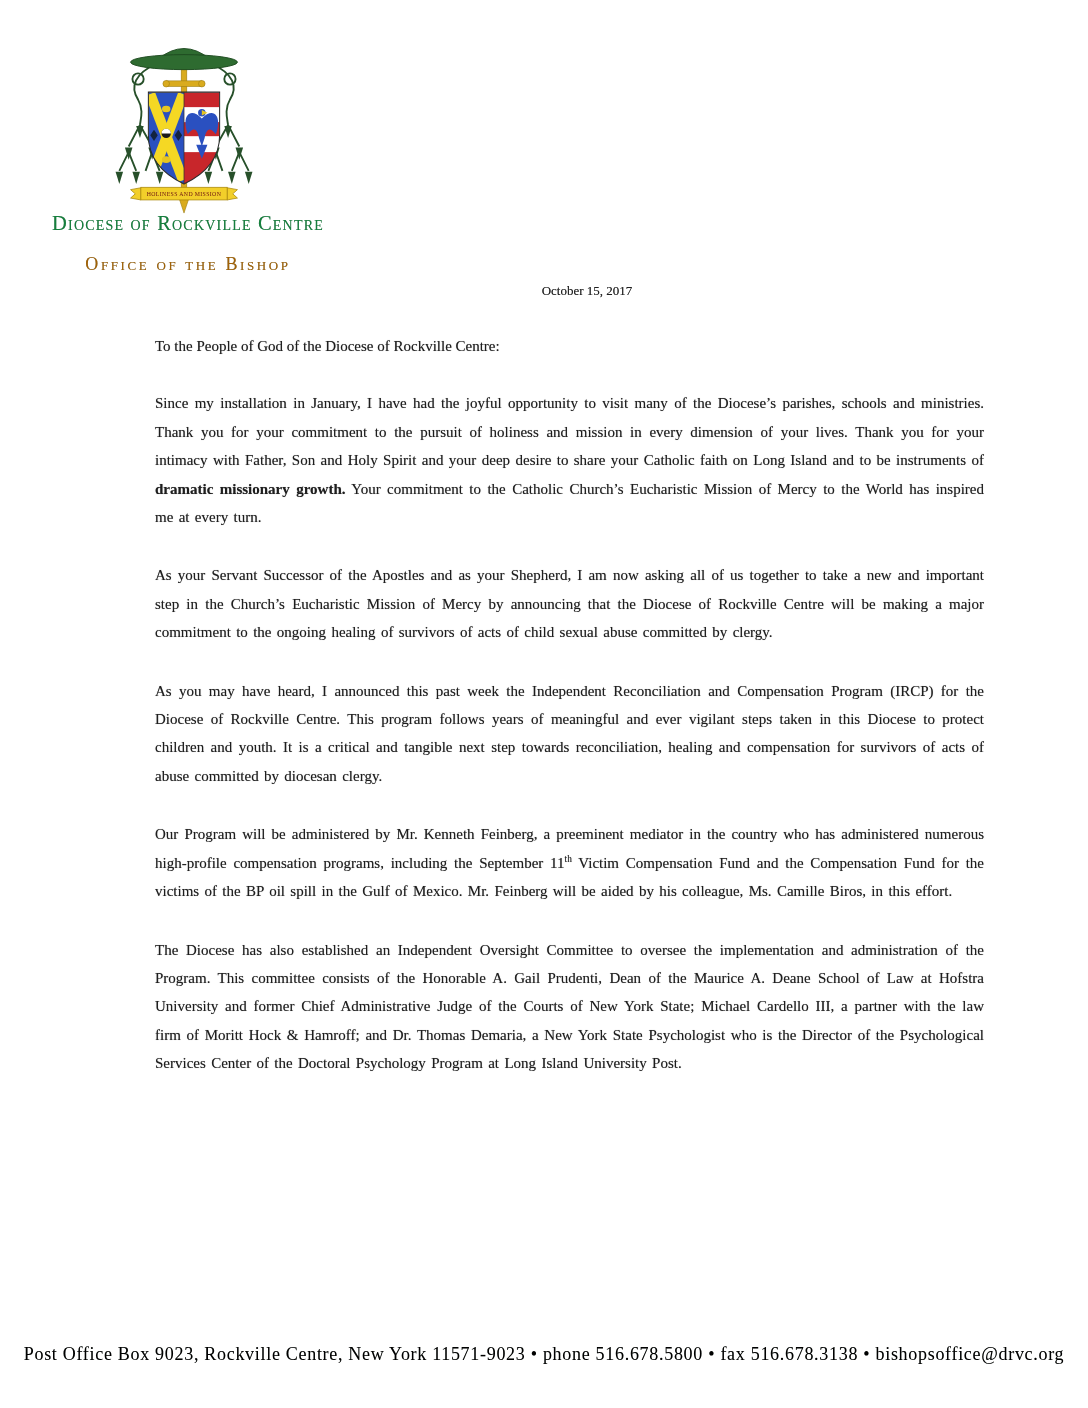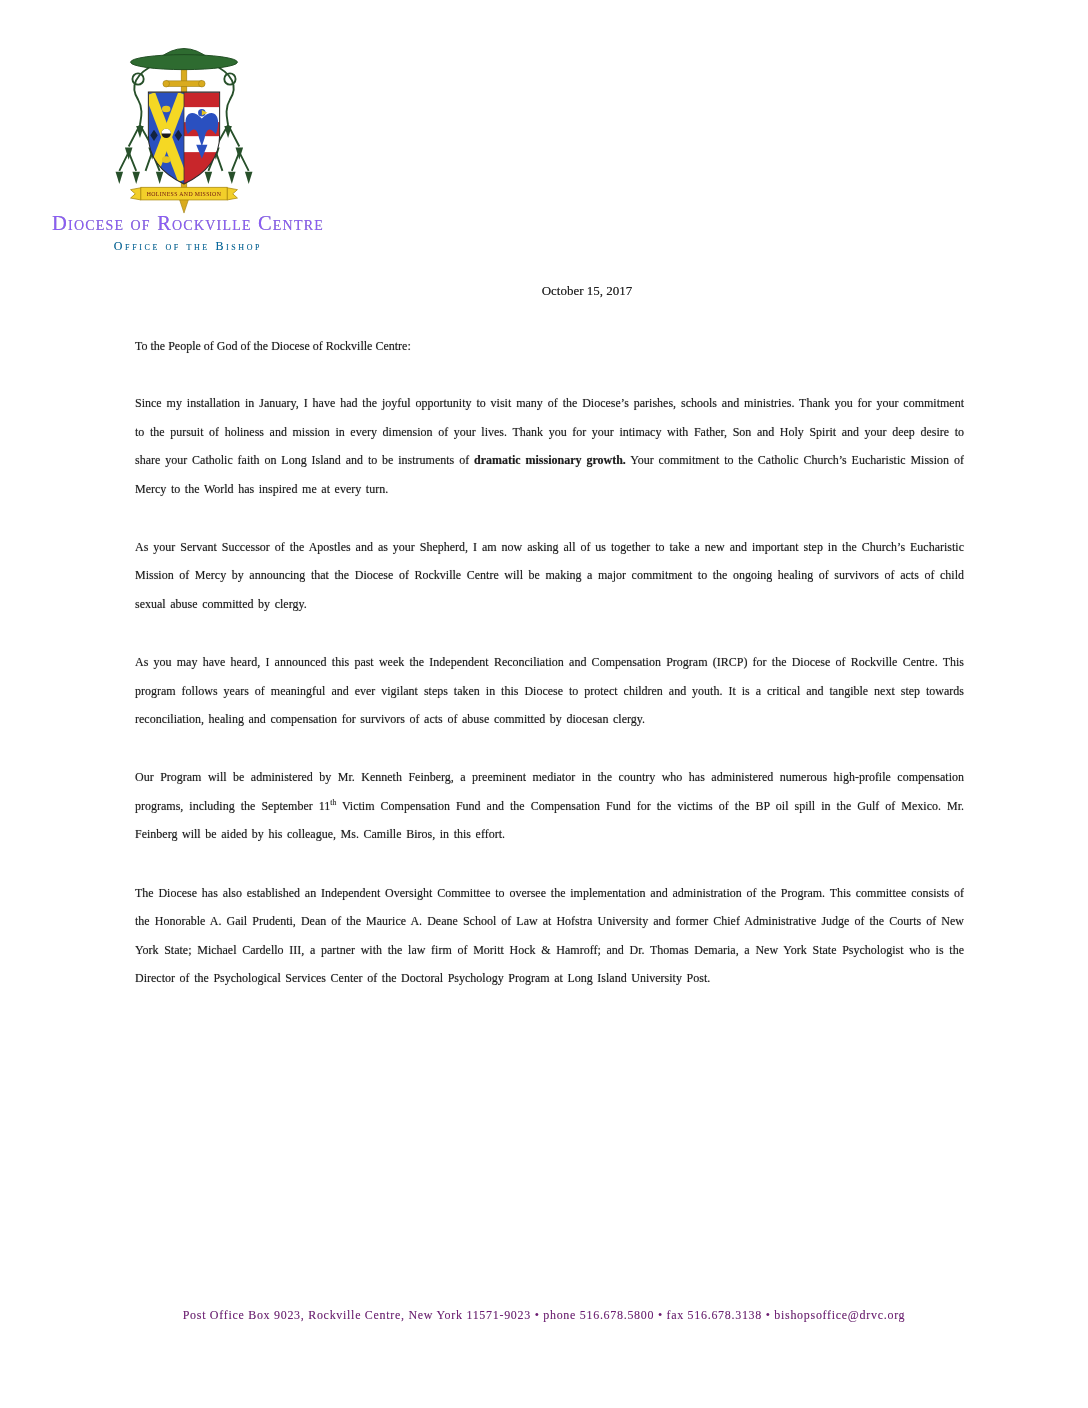--- a/index.html
+++ b/index.html
@@ -12,52 +12,52 @@
     font-family:"Liberation Serif","DejaVu Serif",serif;
     color:#1e1e1e;
     overflow:hidden;
   }
   
   .crest { position:absolute; left:98px; top:34px; width:172px; height:180px; }
   .org-block { position:absolute; left:26px; top:212px; width:324px; text-align:center; }
   .org-name {
     font-variant:small-caps;
     font-size:20.5px; letter-spacing:1.2px;
-    color:#8b5cf6;
+    color:#15803d;
     text-shadow:0 0 0.6px rgba(69,86,78,.55);
     white-space:nowrap;
   }
   .org-office {
-    margin-top:4px;
+    margin-top:19px;
     font-variant:small-caps;
-    font-size:12px; letter-spacing:2.6px;
-    color:#0369a1;
+    font-size:18px; letter-spacing:2.6px;
+    color:#a16207;
     text-shadow:0 0 0.5px rgba(74,91,83,.5);
   }
   
   .date-line {
     position:absolute; left:137px; top:283px; width:900px;
     text-align:center; font-size:13px;
     text-shadow:0 0 0.6px rgba(20,20,20,.5);
   }
   .letter-body {
-    position:absolute; left:135px; top:332px; width:829px;
-    font-size:12px; line-height:28.4px;
+    position:absolute; left:155px; top:332px; width:829px;
+    font-size:15px; line-height:28.4px;
     text-shadow:0 0 0.7px rgba(20,20,20,.5);
   }
   .salutation { margin:0 0 29px 0; }
   .para { margin:0 0 30px 0; text-align:justify; word-spacing:1.6px; }
   .emphasis { font-weight:bold; }
   .para sup { font-size:0.62em; line-height:0; vertical-align:super; }
   
   .page-footer {
-    position:absolute; top:1308px; left:0; width:100%;
+    position:absolute; top:1344px; left:0; width:100%;
     text-align:center;
-    font-size:12px; letter-spacing:0.7px;
-    color:#701a75;
+    font-size:18px; letter-spacing:0.7px;
+    color:#000000;
     text-shadow:0 0 0.6px rgba(94,111,102,.45);
   }
 </style>
 </head>
 <body>
 
 <div class="page">
 
   <svg class="crest" viewBox="0 0 180 192" xmlns="http://www.w3.org/2000/svg">
     <defs>

